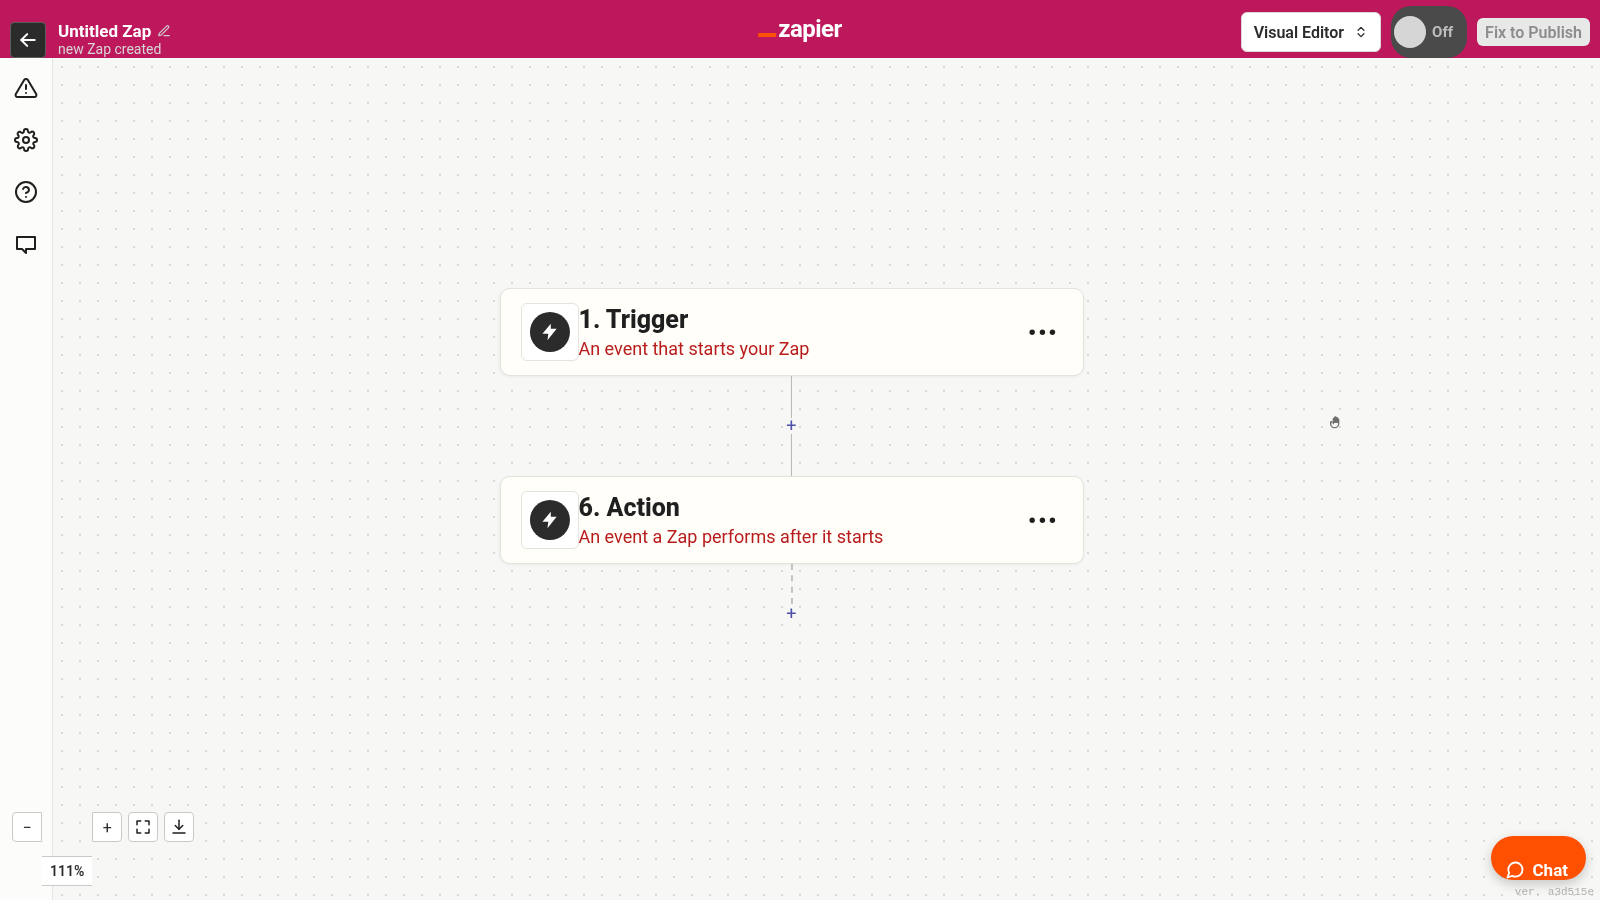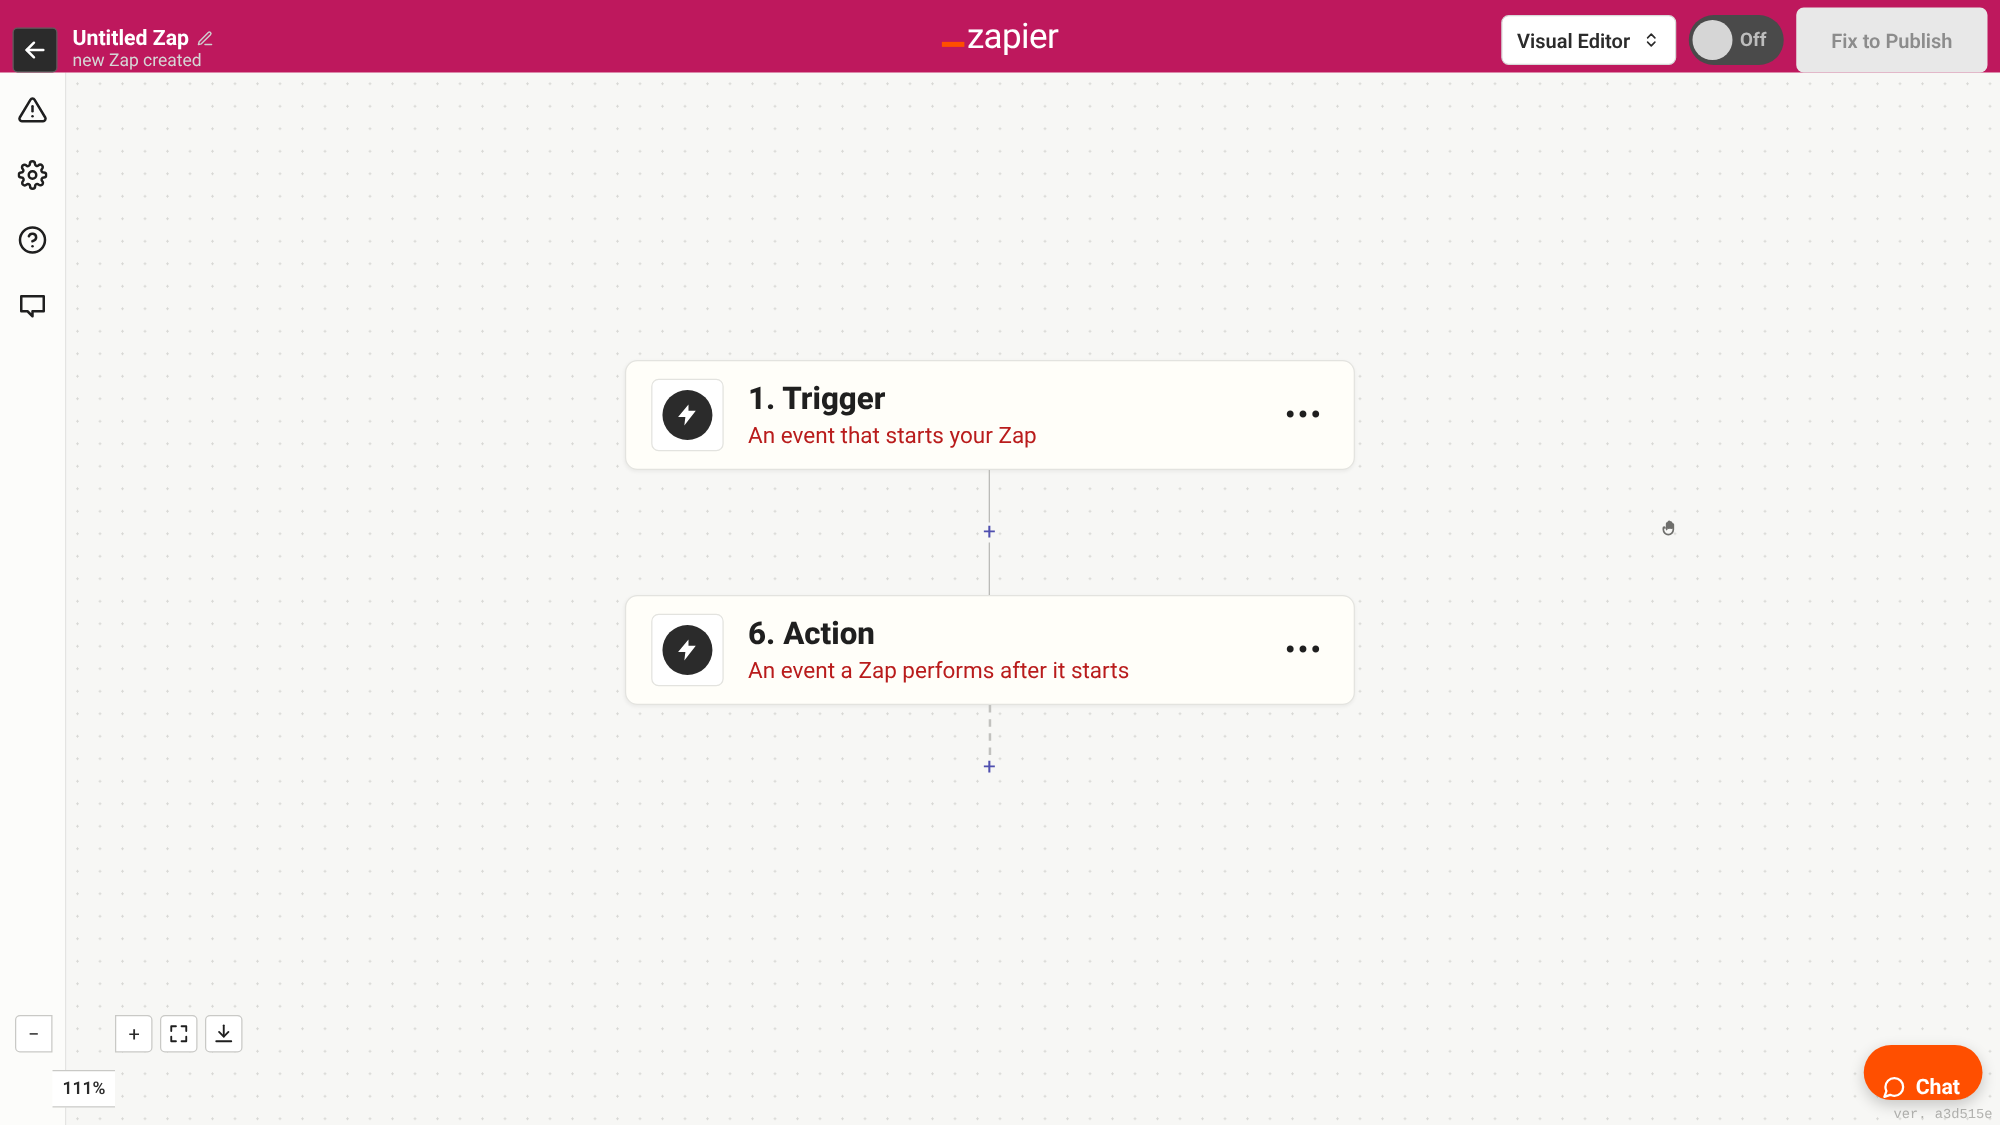--- a/index.html
+++ b/index.html
@@ -15,38 +15,38 @@
   .back-btn {
     width:36px; height:36px; border:1px solid #5c5c5c; border-radius:4px;
     background:#2b2b2b; display:flex; align-items:center; justify-content:center;
     cursor:pointer; margin-right:12px;
   }
   .title-block { display:flex; flex-direction:column; line-height:1.2; }
   .title-row { display:flex; align-items:center; gap:6px; font-weight:700; font-size:17px; }
   .title-sub { font-size:14px; color:#d6d6d6; }
   .logo {
     position:absolute; left:50%; top:50%; transform:translate(-50%,-50%);
-    display:flex; align-items:center; font-weight:400; font-size:28px; letter-spacing:-0.5px;
+    display:flex; align-items:center; font-weight:700; font-size:24px; letter-spacing:-0.5px;
     color:#fff;
   }
   .logo-bar { display:inline-block; width:18px; height:4px; background:#ff4f00; margin-right:2px; position:relative; top:6px;}
   .topbar-right { margin-left:auto; display:flex; align-items:center; gap:10px; }
   .ve-btn {
     background:#fff; border:1px solid #d8d8d8; border-radius:6px;
     height:40px; padding:14px 12px; display:flex; align-items:center; gap:10px;
     font-size:16px; font-weight:600; color:#2b2b2b; cursor:pointer;
   }
   .toggle {
-    width:76px; height:40px; border-radius:20px; background:#4a4a4a;
+    width:76px; height:52px; border-radius:20px; background:#4a4a4a;
     display:flex; align-items:center; padding:3px; cursor:pointer;
   }
   .toggle-knob { width:32px; height:32px; border-radius:50%; background:#d6d6d6; }
   .toggle-label { margin-left:6px; font-size:15px; font-weight:700; color:#bdbdbd; }
   .publish-btn {
-    height:52px; padding:0 28px; border-radius:6px; background:#e8e8e8;
+    height:28px; padding:0 8px; border-radius:6px; background:#e8e8e8;
     color:#8c8c8c; font-weight:600; font-size:16px; display:flex; align-items:center;
     cursor:pointer;
   }
 
   
   .leftrail {
     position:absolute; top:58px; bottom:0; left:0; width:53px;
     background:#fcfcfa; border-right:1px solid #e4e4e2;
     display:flex; flex-direction:column; align-items:center; padding-top:18px; gap:28px;
     z-index:5;
@@ -60,21 +60,21 @@
     background-image: radial-gradient(#d9d9d6 1px, transparent 1px);
     background-size: 18px 18px;
     cursor:grab;
   }
 
   
   .flow { position:absolute; left:50%; transform:translateX(-56%); top:230px; display:flex; flex-direction:column; align-items:center; }
   .node {
     width:584px; background:#fffef9; border:1px solid #e3e3df; border-radius:10px;
     box-shadow: 0 1px 3px rgba(0,0,0,0.05);
-    display:flex; align-items:center; padding:14px 20px; gap:20px;
+    display:flex; align-items:center; padding:14px 20px; 
     cursor:pointer;
   }
   .node-iconbox {
     width:58px; height:58px; border:1px solid #e3e3df; border-radius:6px;
     display:flex; align-items:center; justify-content:center; background:#fff;
   }
   .bolt-circle {
     width:40px; height:40px; border-radius:50%; background:#2b2b2b;
     display:flex; align-items:center; justify-content:center;
   }

